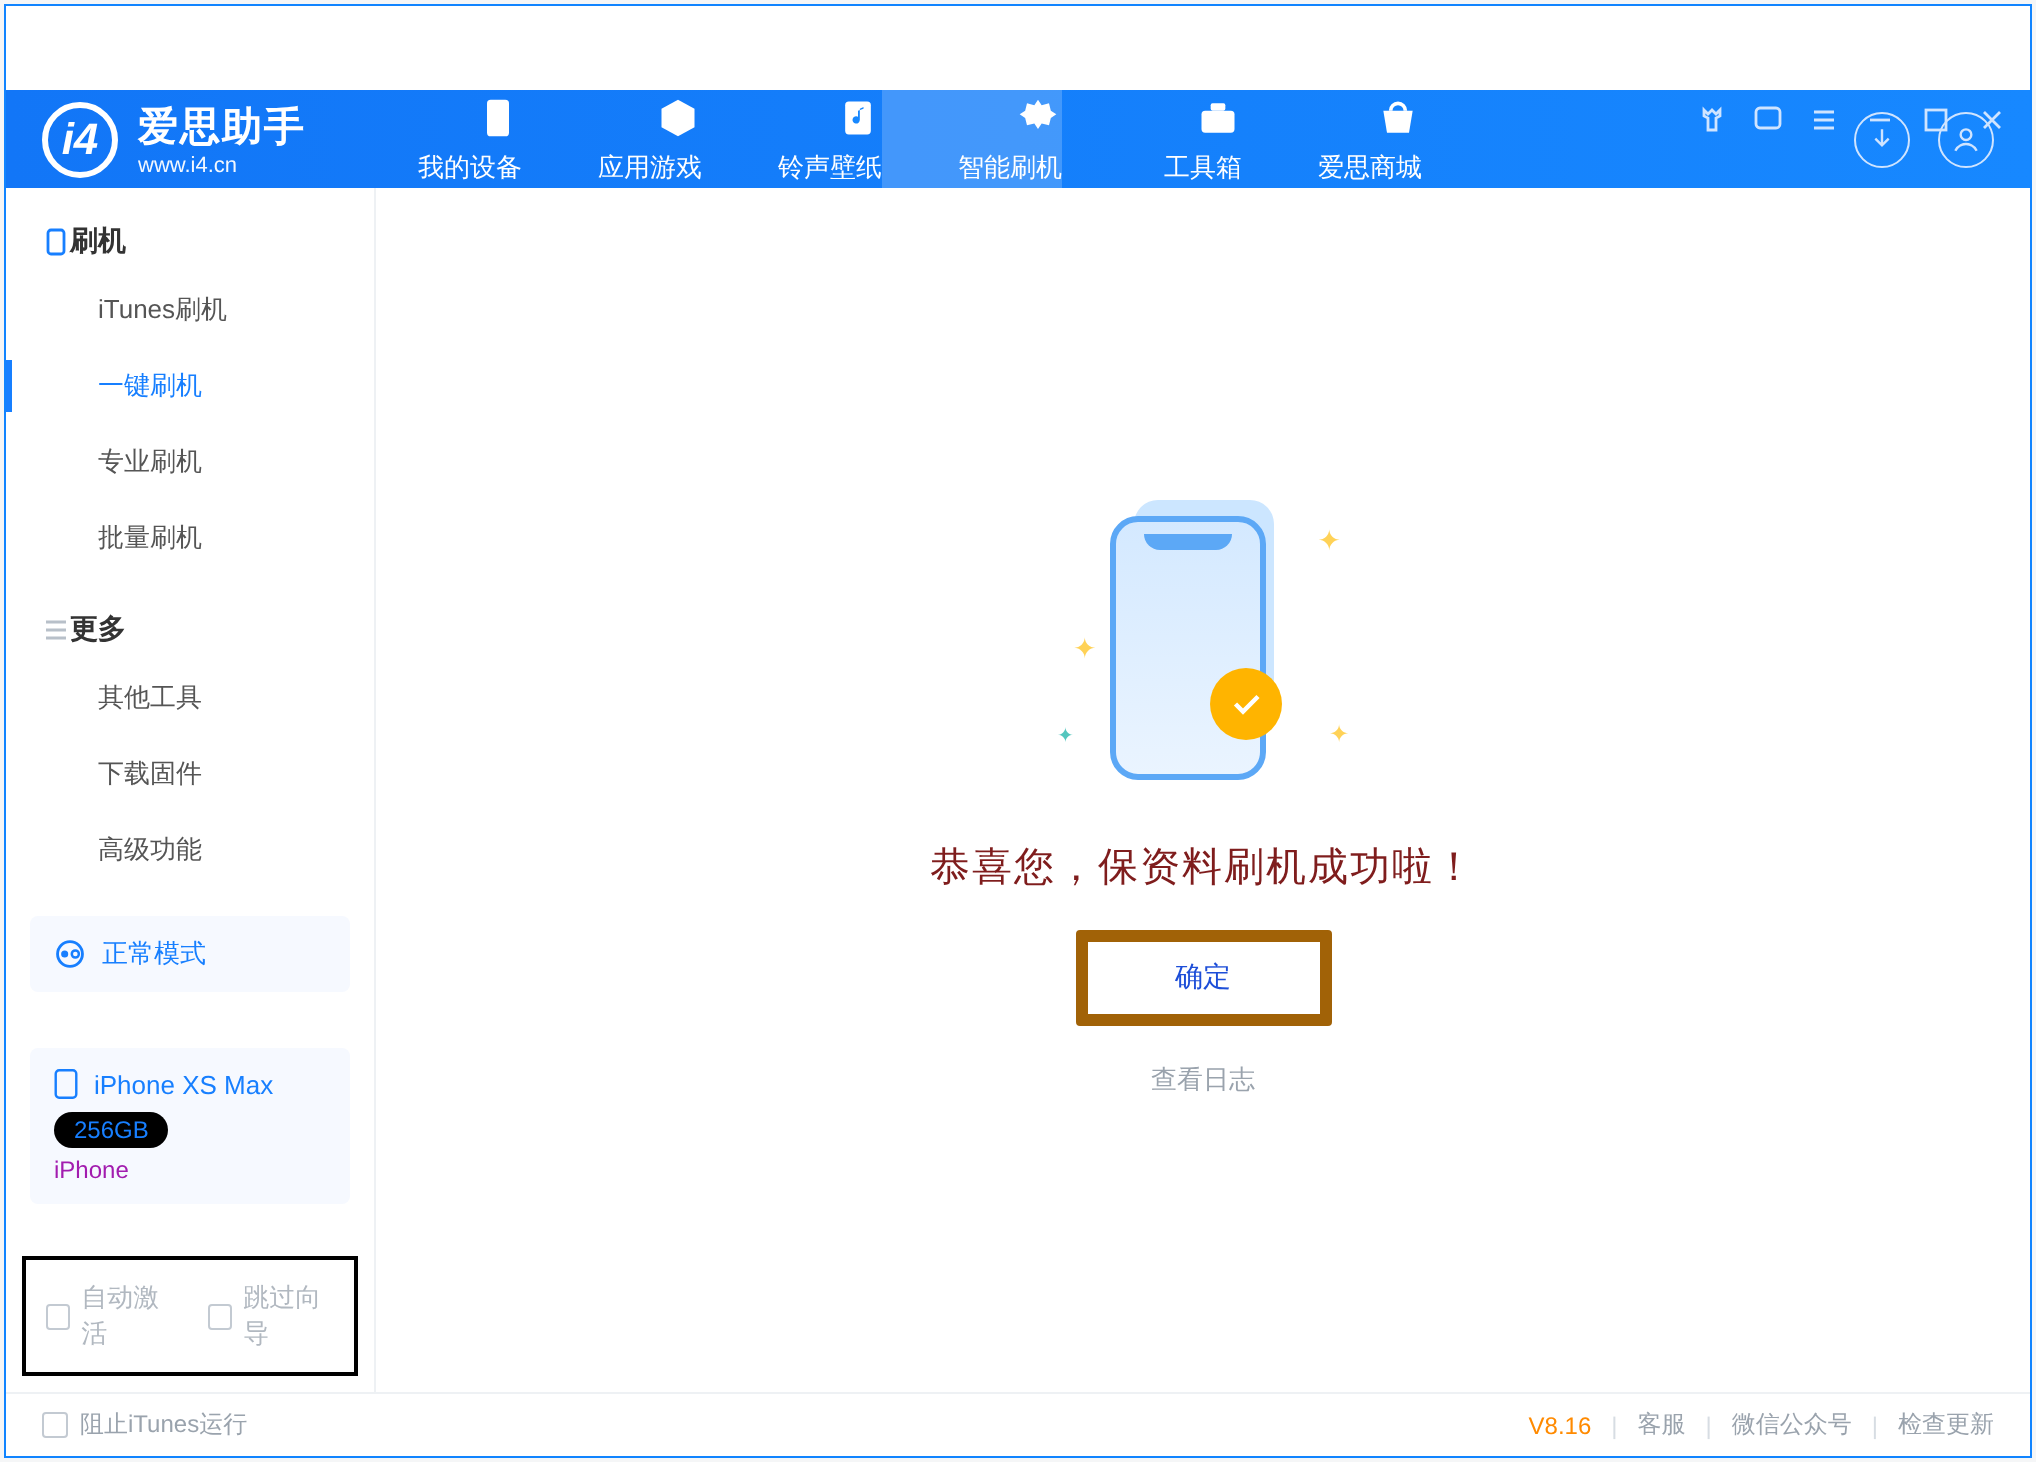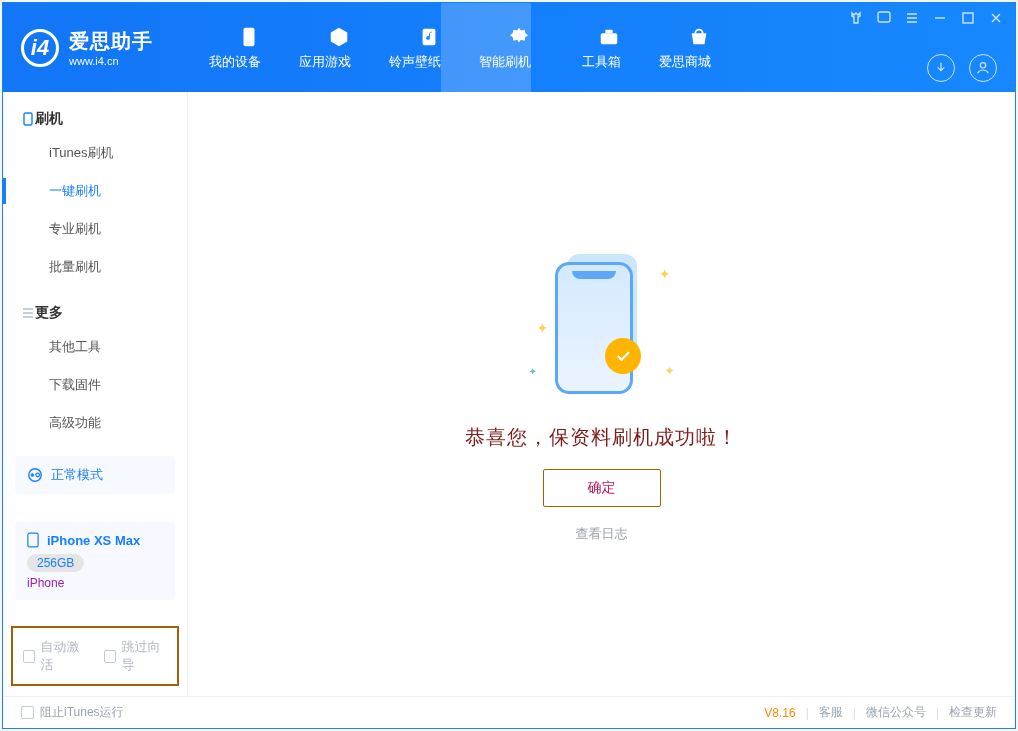--- a/index.html
+++ b/index.html
@@ -1,20 +1,20 @@
 <!DOCTYPE html>
 <html><head>
 <meta charset="utf-8">
 <style>
 * { margin: 0; padding: 0; box-sizing: border-box; }
 body { font-family: "Microsoft YaHei", -apple-system, sans-serif; background: #f5f6f7; width: 1018px; height: 731px; overflow: hidden; }
 .app-window { width: 1014px; height: 727px; margin: 2px; background: #fff; border: 1px solid #1184ff; display: flex; flex-direction: column; }
 
 
-.header { background: linear-gradient(to right, #1276f7, #1788ff); display: flex; align-items: stretch; height: 89px; position: relative; }
+.header { background: linear-gradient(to right, #1276f7, #1788ff); display: flex; align-items: stretch; height: 49px; position: relative; margin-top: 42px; }
 .logo-block { display: flex; align-items: center; padding: 0 18px; color: #fff; }
 .logo-circle { width: 38px; height: 38px; border: 3px solid #fff; border-radius: 50%; display: flex; align-items: center; justify-content: center; margin-right: 10px; }
 .logo-circle span { font-weight: 800; font-style: italic; font-size: 22px; }
 .logo-text .app-name { font-size: 20px; font-weight: 600; letter-spacing: 1px; }
 .logo-text .app-url { font-size: 11px; opacity: .95; }
 
 .nav { display: flex; }
 .nav-item { width: 90px; display: flex; flex-direction: column; align-items: flex-end; justify-content: center; color: #fff; font-size: 13px; cursor: pointer; gap: 4px; }
 .nav-item.active { background: rgba(255,255,255,.2); }
 .nav-icon { width: 24px; height: 24px; display: flex; align-items: center; justify-content: center; }
@@ -34,32 +34,32 @@
 
 .sidebar { width: 185px; border-right: 1px solid #eef1f4; display: flex; flex-direction: column; background: #fff; }
 .side-section-header { display: flex; align-items: center; gap: 0; padding: 18px 18px 6px 18px; color: #333; font-weight: 600; font-size: 14px; }
 .side-section-header .sh-icon { width: 14px; height: 14px; display: flex; align-items: center; justify-content: center; }
 .side-menu-item { padding: 10px 0 10px 46px; font-size: 13px; color: #555; cursor: pointer; }
 .side-menu-item.active { color: #177fff; position: relative; }
 .side-menu-item.active::before { content: ""; position: absolute; left: 0; top: 6px; bottom: 6px; width: 3px; background: #177fff; }
 
 .device-box { margin: 14px 12px; background: #f6f9ff; border-radius: 4px; padding: 10px 12px; font-size: 13px; }
 .device-box.mode { display: flex; align-items: center; gap: 8px; color: #177fff; }
-.device-box.dev .dev-top { display: flex; align-items: center; gap: 8px; font-weight: 700; }
-.storage-badge { display: inline-block; background: #e5e5e5; color: #177fff; border-radius: 10px; padding: 2px 10px; font-size: 12px; margin-top: 6px; }
+.device-box.dev .dev-top { display: flex; align-items: center; gap: 8px; font-weight: 400; }
+.storage-badge { display: inline-block; background: #000000; color: #177fff; border-radius: 10px; padding: 2px 10px; font-size: 12px; margin-top: 6px; }
 .dev-model { color: #a21caf; font-size: 12px; margin-top: 4px; }
 
-.options-box { margin: 12px 8px; border: 2px solid #a16207; padding: 10px 10px; display: flex; gap: 18px; font-size: 13px; color: #b1b8c0; }
+.options-box { margin: 12px 8px; border: 2px solid #000000; padding: 10px 10px; display: flex; gap: 18px; font-size: 13px; color: #b1b8c0; }
 .chk { display: flex; align-items: center; gap: 6px; cursor: pointer; }
 .chk-box { width: 13px; height: 13px; border: 1px solid #c3cad2; border-radius: 2px; }
 
 
 .main { flex: 1; display: flex; flex-direction: column; align-items: center; justify-content: center; background: #fff; gap: 18px; }
 .result-title { font-size: 20px; color: #7f1d1d; letter-spacing: 1px; }
-.confirm-btn { border: 1px solid #a16207; padding: 9px 44px; font-size: 14px; color: #be185d; background: #fff; cursor: pointer; border-radius: 2px; }
+.confirm-btn { border: 6px solid #a16207; padding: 9px 44px; font-size: 14px; color: #1d4ed8; background: #fff; cursor: pointer; border-radius: 2px; }
 .view-log { color: #9aa3ad; font-size: 13px; cursor: pointer; }
 
 .illus { position: relative; width: 150px; height: 160px; }
 .phone-bg { position: absolute; left: 40px; top: 8px; width: 70px; height: 120px; border-radius: 12px; background: #cce6ff; }
 .phone-fg { position: absolute; left: 28px; top: 16px; width: 78px; height: 132px; border-radius: 14px; border: 3px solid #5ca8f6; background: linear-gradient(#d4e9ff,#eaf4ff); }
 .phone-fg::before { content:""; position:absolute; top:6px; left:50%; transform:translateX(-50%); width:44px; height:8px; background:#5ca8f6; border-radius: 0 0 8px 8px; }
 .check-badge { position: absolute; left: 78px; top: 92px; width: 36px; height: 36px; background: #ffb400; border-radius: 50%; display: flex; align-items: center; justify-content: center; }
 .check-badge svg { stroke:#fff; stroke-width:3; fill:none; }
 .spark { position: absolute; font-size: 14px; color: #ffd257; }
 .spark.tl { left: 10px; top: 74px; }

